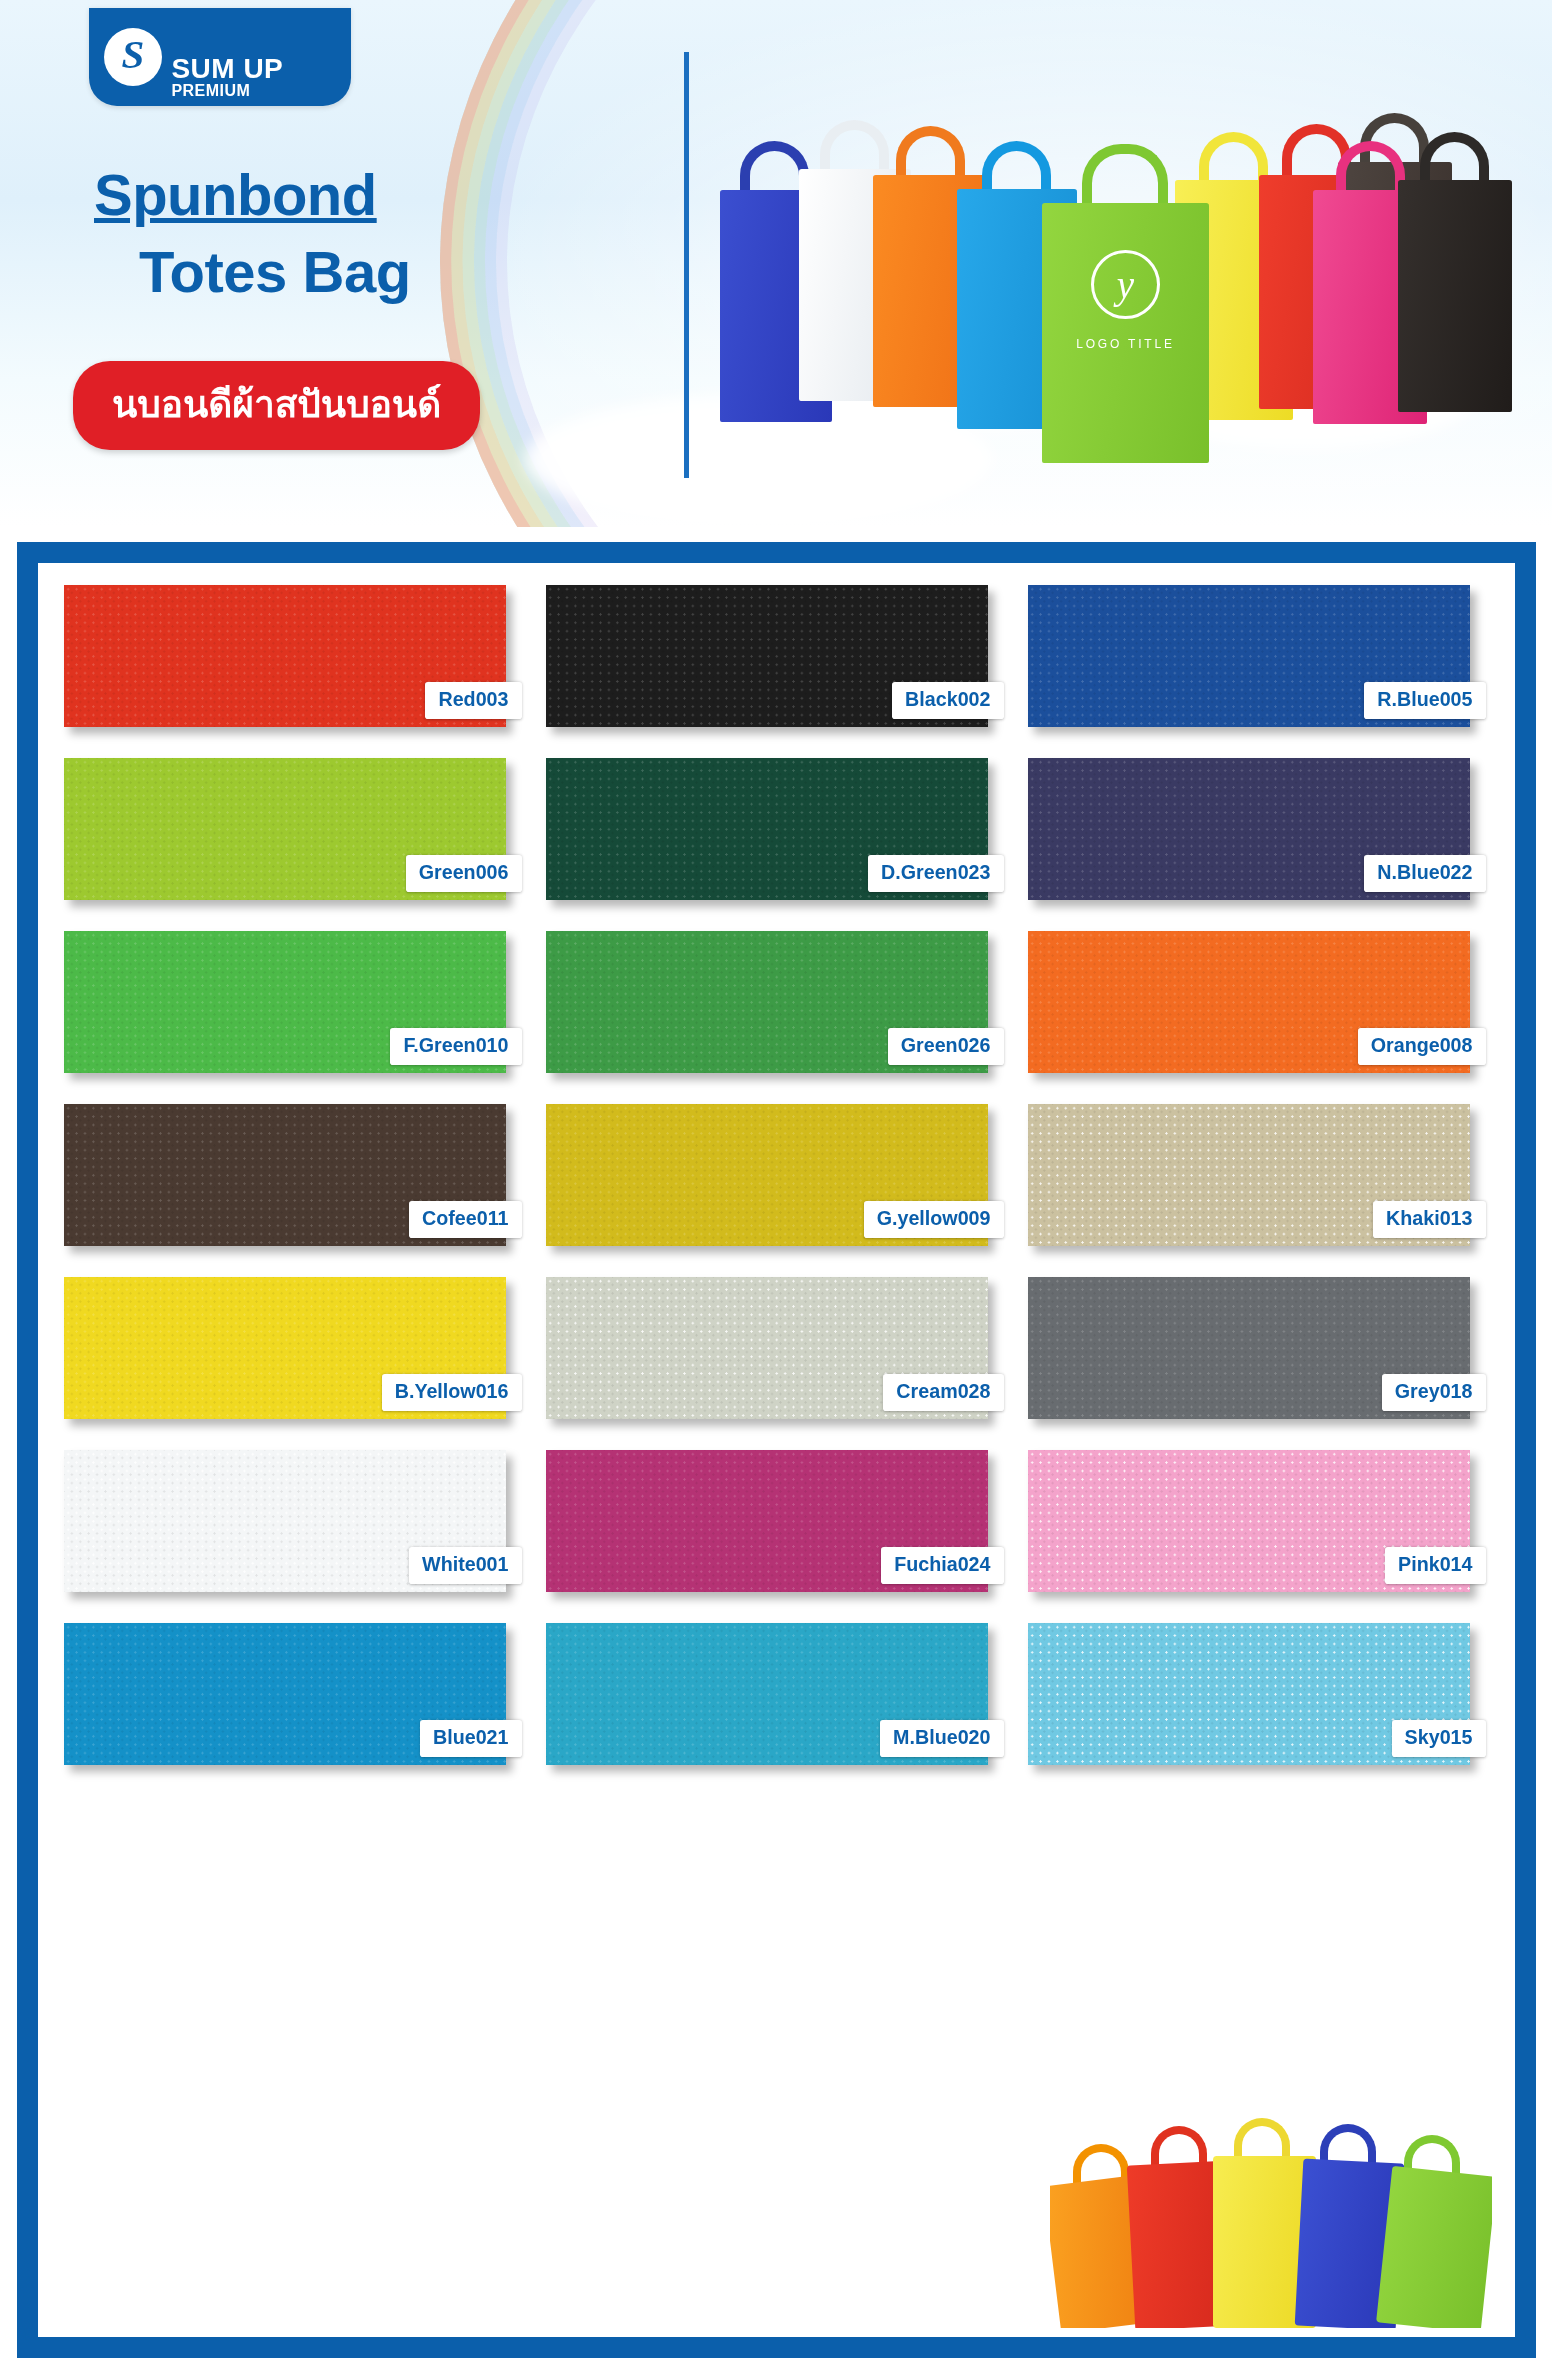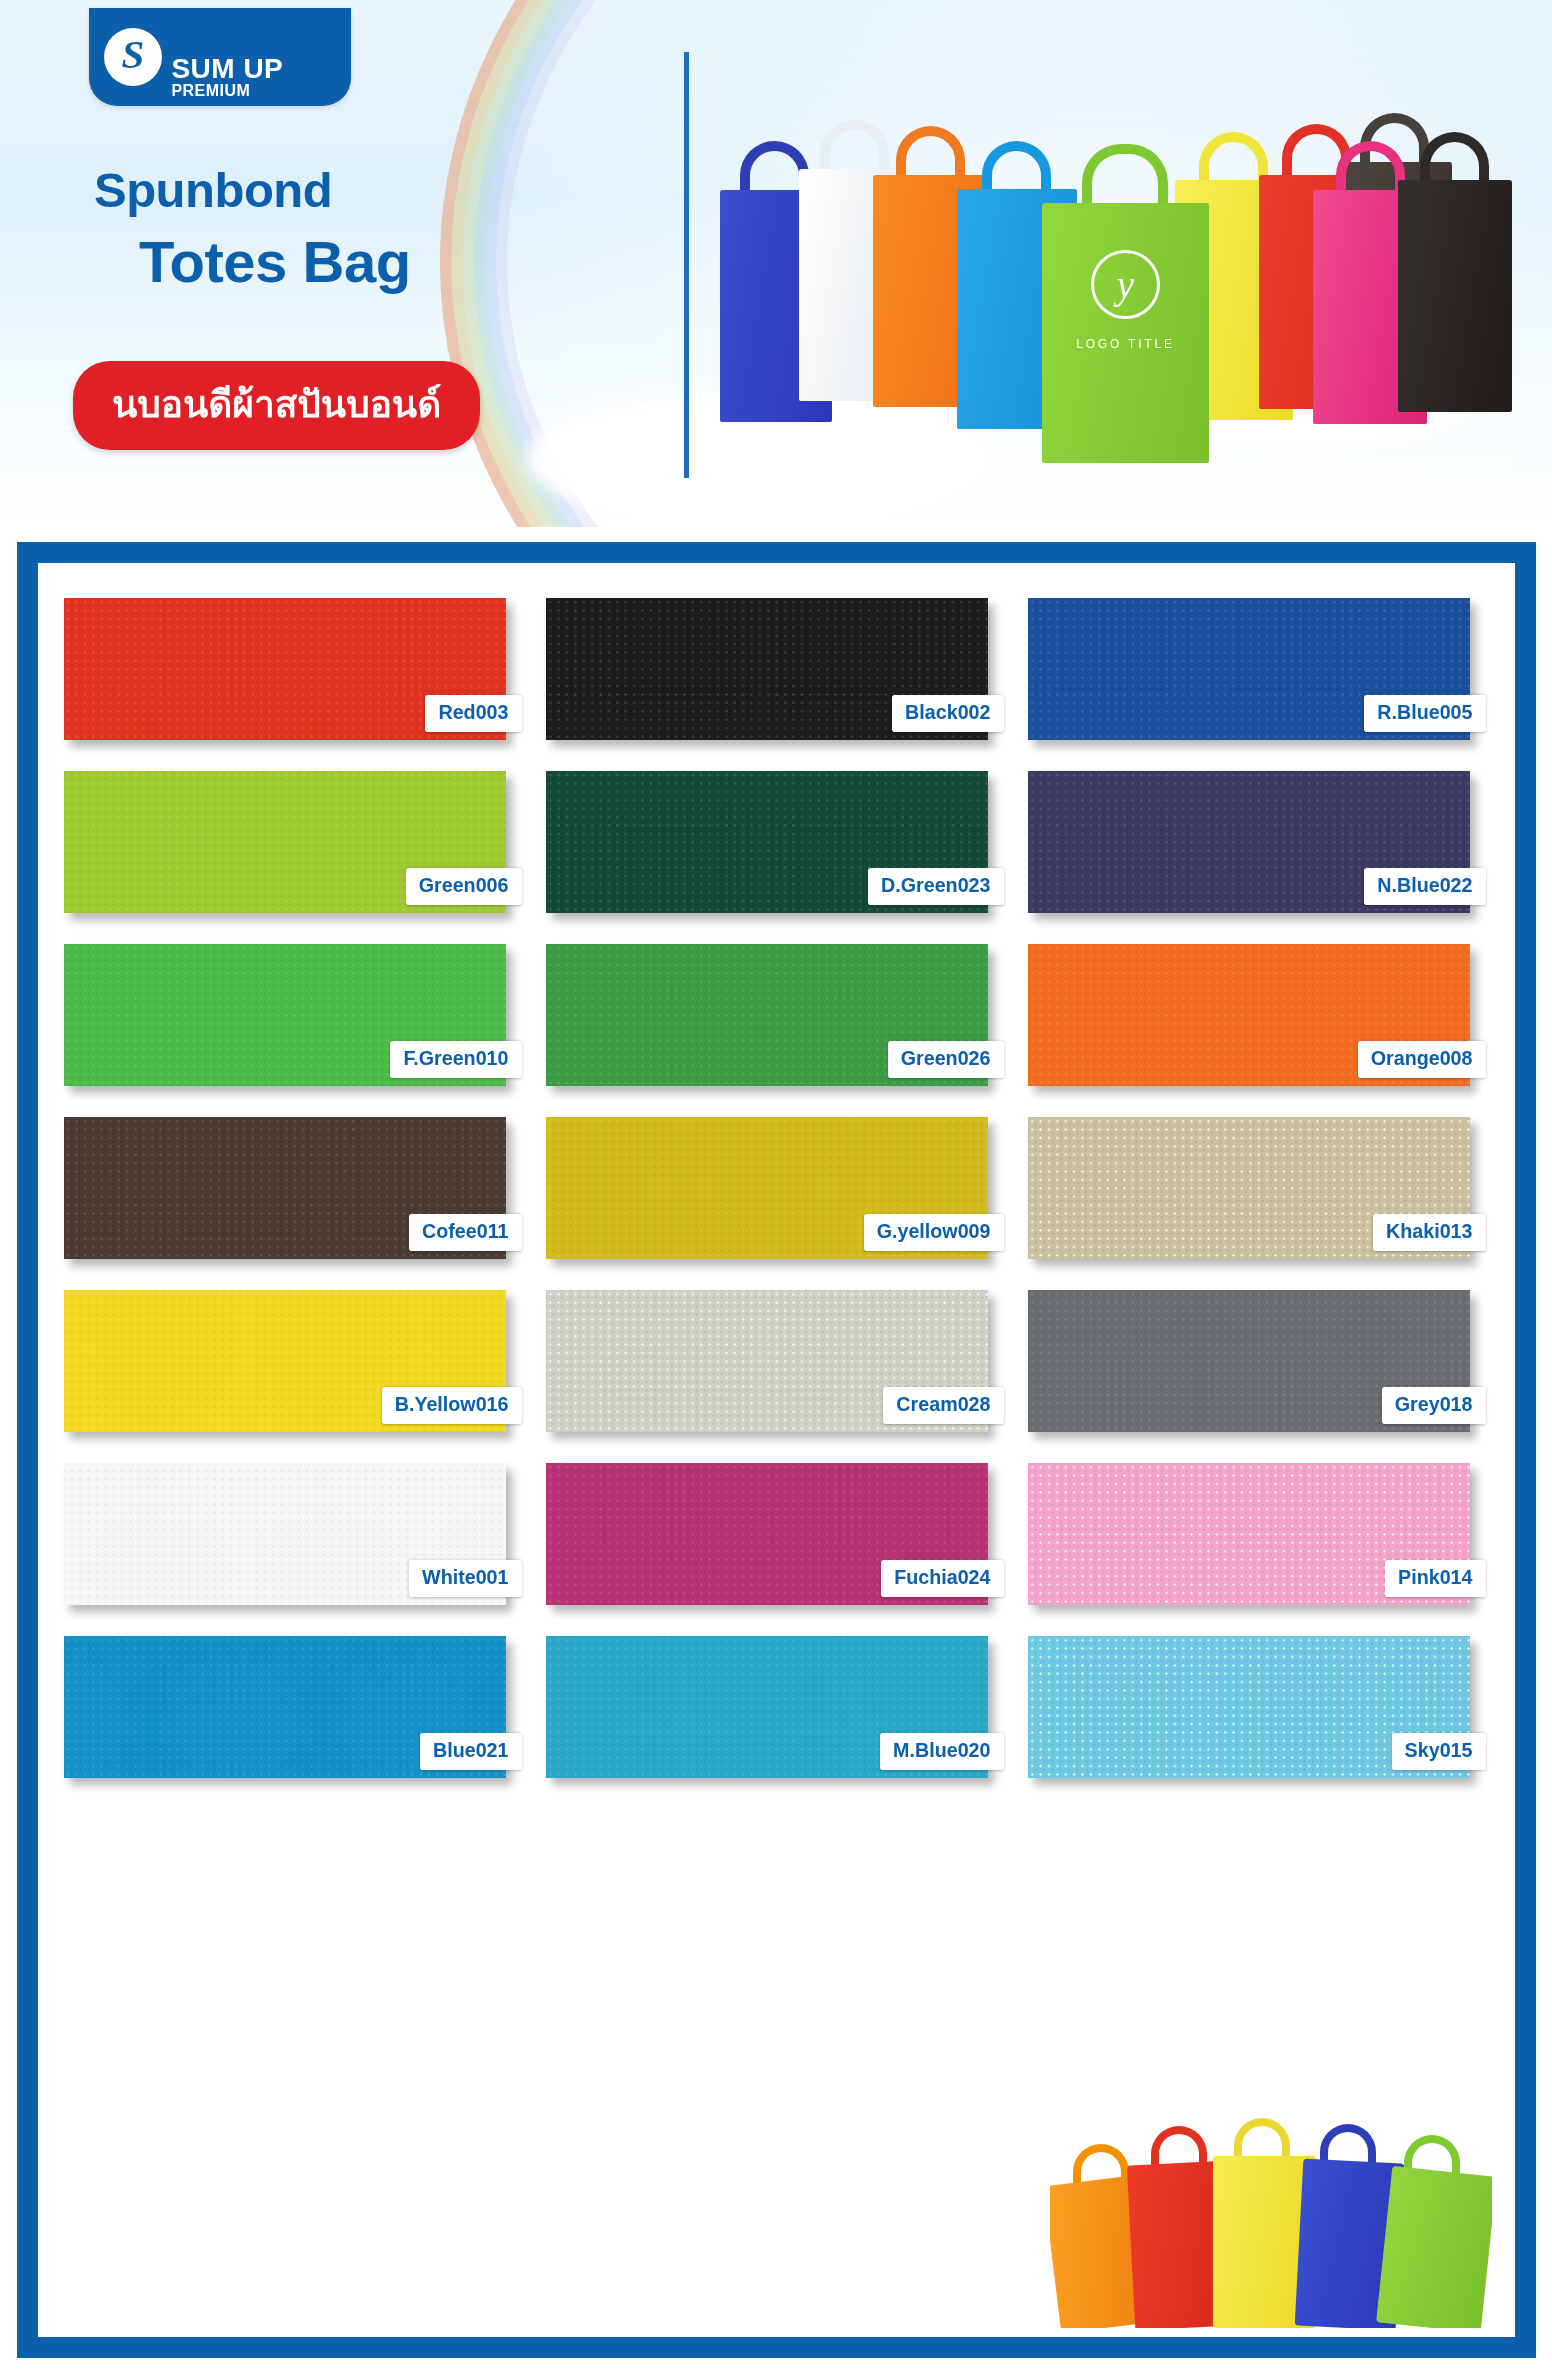--- a/index.html
+++ b/index.html
@@ -57,22 +57,23 @@
     font-family: "Liberation Serif", serif;
     color: #0b5fab; font-size: 41px; font-weight: bold; font-style: italic;
     line-height: 1; margin-top: -3.7px;
   }
   .logo-text { color: #fff; line-height: 1.02; margin-top: 41px; }
   .logo-text .l1 { font-size: 28px; font-weight: bold; letter-spacing: 0.5px; }
   .logo-text .l2 { font-size: 16px; font-weight: bold; letter-spacing: 0.5px; }
 
   .title-block { position: absolute; left: 94px; top: 164px; }
   .title-line1 {
-    font-size: 49px; font-weight: bold; color: #0b5fab; letter-spacing: -0.5px;
+    font-size: 58px; font-weight: bold; color: #0b5fab; letter-spacing: -0.5px;
     line-height: 1.08;
+    text-decoration: underline;
   }
   .title-line2 {
     font-size: 58px; font-weight: bold; color: #0b5fab; letter-spacing: -0.5px;
     line-height: 1.08; padding-left: 45px; margin-top: 14px;
   }
   .thai-pill {
     position: absolute; left: 73px; top: 361px;
     background: #e01f26; color: #fff;
     border-radius: 37px;
     padding: 13px 39px 17px 39px;
@@ -97,21 +98,21 @@
   .frame {
     position: absolute; left: 17px; top: 542px; width: 1519px; height: 1816px;
     background: #0b5fab;
     padding: 20.6px;
   }
   .frame-inner {
     width: 100%; height: 100%; background: #ffffff;
   }
 
   .grid {
-    position: absolute; left: 64px; top: 598px;
+    position: absolute; left: 64px; top: 585px;
     width: 1429px;
     display: grid;
     grid-template-columns: repeat(3, 1fr);
     column-gap: 17px;
     row-gap: 31px;
   }
   .swatch-cell { position: relative; height: 142px; }
   .swatch {
     position: absolute; left: 0; top: 0; width: 442px; height: 142px;
     box-shadow: 5.6px 6.6px 8.4px rgba(0,0,0,0.28);

